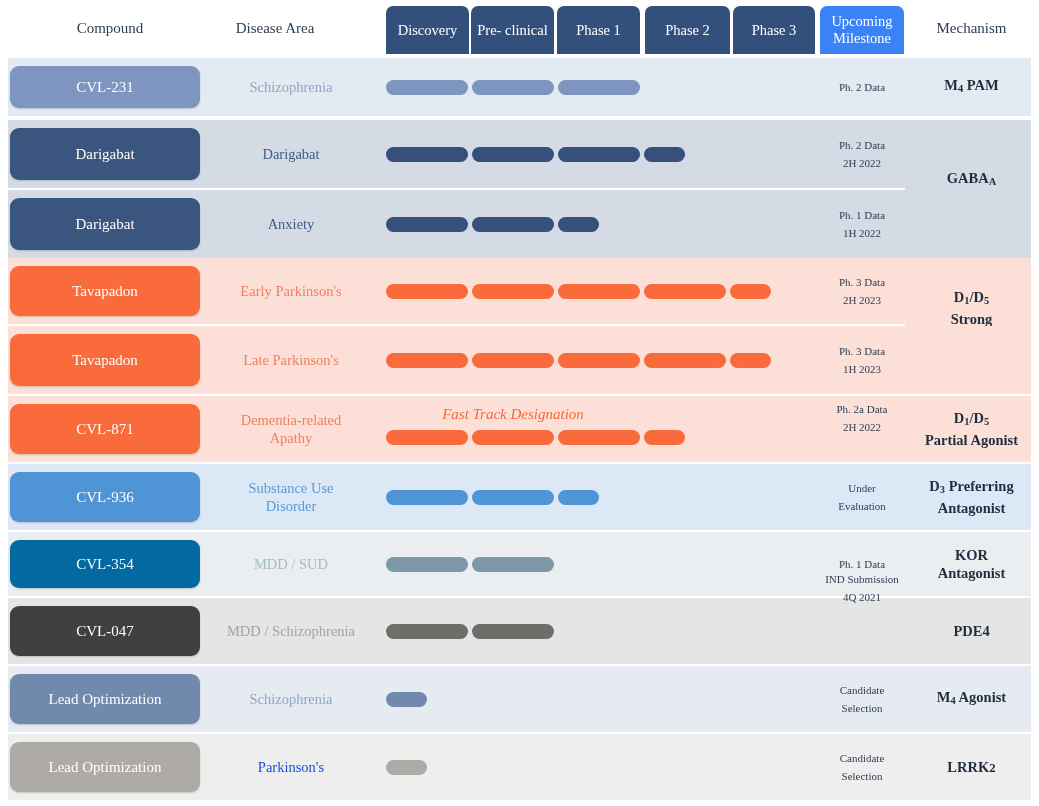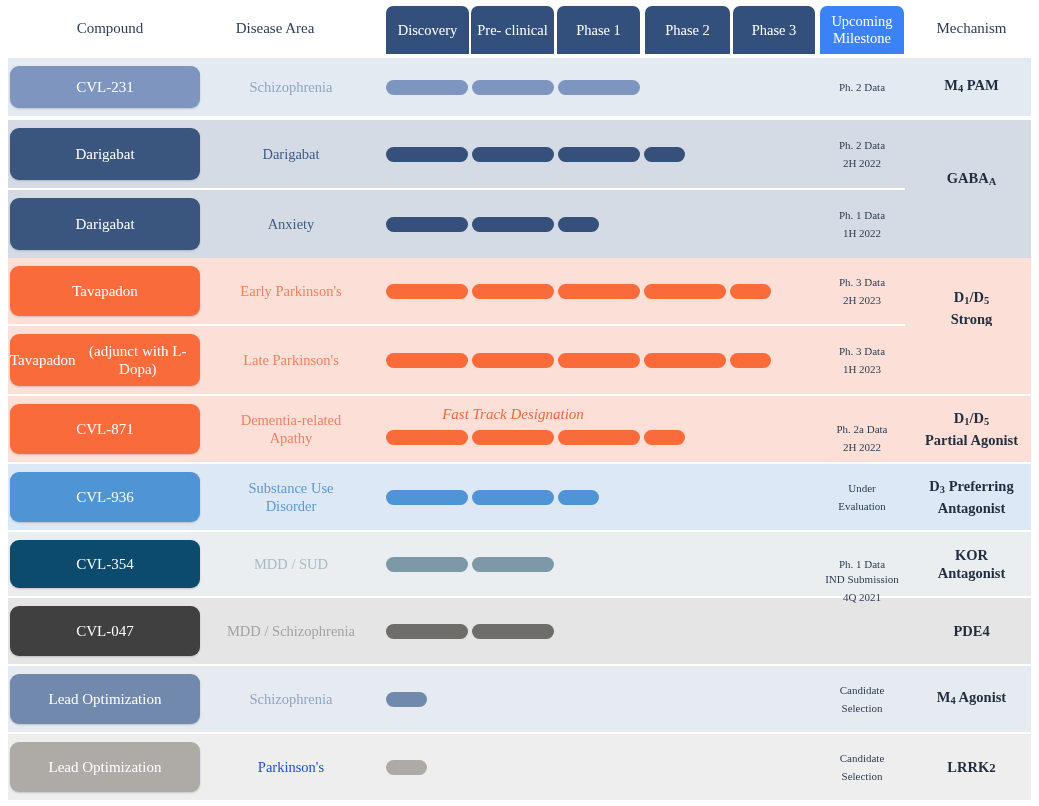--- a/index.html
+++ b/index.html
@@ -179,21 +179,20 @@
         <div>Ph. 3 Data<br>2H 2023</div>
       </div>
       <div style="position: absolute; left: 905px; width: 126px; top: 324px; height: 2px; background: rgb(252, 224, 215);"></div>
       <div class="cell-mechanism" style="top: 258px; height: 136px;">
         <div>D<span class="sub">1</span>/D<span class="sub">5</span><br>Strong<br>Partial<br>Agonist</div>
       </div>
       <div class="row-band" style="top: 326px; height: 68px; background: rgb(252, 224, 215);"></div>
       <div class="cell-pill" style="top: 334px; height: 52px; background: rgb(250, 107, 60);">
         <span>Tavapadon</span>
         <br>
-        <span>(adjunct with L-Dopa)</span>
       </div>
       <div class="cell-disease" style="top: 326px; height: 68px; color: rgb(240, 128, 96);">
         <div>Late Parkinson's</div>
       </div>
       <div class="bar" style="left: 386px; width: 82px; top: 352.5px; background: rgb(250, 107, 60);"></div>
       <div class="bar" style="left: 472px; width: 82px; top: 352.5px; background: rgb(250, 107, 60);"></div>
       <div class="bar" style="left: 558px; width: 82px; top: 352.5px; background: rgb(250, 107, 60);"></div>
       <div class="bar" style="left: 644px; width: 82px; top: 352.5px; background: rgb(250, 107, 60);"></div>
       <div class="bar" style="left: 730px; width: 41px; top: 352.5px; background: rgb(250, 107, 60);"></div>
       <div class="cell-milestone" style="top: 326px; height: 68px;">
@@ -204,21 +203,21 @@
         <span>CVL-871</span>
       </div>
       <div class="cell-disease" style="top: 396px; height: 66px; color: rgb(240, 128, 96);">
         <div>Dementia-related<br>Apathy</div>
       </div>
       <div class="fasttrack" style="left: 386px; width: 254px; top: 406px;">Fast Track Designation</div>
       <div class="bar" style="left: 386px; width: 82px; top: 429.5px; background: rgb(250, 107, 60);"></div>
       <div class="bar" style="left: 472px; width: 82px; top: 429.5px; background: rgb(250, 107, 60);"></div>
       <div class="bar" style="left: 558px; width: 82px; top: 429.5px; background: rgb(250, 107, 60);"></div>
       <div class="bar" style="left: 644px; width: 41px; top: 429.5px; background: rgb(250, 107, 60);"></div>
-      <div class="cell-milestone" style="top: 407px; height: 62px;">
+      <div class="cell-milestone" style="top: 387px; height: 62px;">
         <div>Ph. 2a Data<br>2H 2022</div>
       </div>
       <div class="cell-mechanism" style="top: 396px; height: 66px;">
         <div>D<span class="sub">1</span>/D<span class="sub">5</span><br>Partial Agonist</div>
       </div>
       <div class="row-band" style="top: 464px; height: 66px; background: rgb(220, 232, 245);"></div>
       <div class="cell-pill" style="top: 472px; height: 50px; background: rgb(79, 149, 214);">
         <span>CVL-936</span>
       </div>
       <div class="cell-disease" style="top: 464px; height: 66px; color: rgb(91, 154, 212);">
@@ -227,21 +226,21 @@
       <div class="bar" style="left: 386px; width: 82px; top: 489.5px; background: rgb(79, 149, 214);"></div>
       <div class="bar" style="left: 472px; width: 82px; top: 489.5px; background: rgb(79, 149, 214);"></div>
       <div class="bar" style="left: 558px; width: 41px; top: 489.5px; background: rgb(79, 149, 214);"></div>
       <div class="cell-milestone" style="top: 464px; height: 66px;">
         <div>Under<br>Evaluation</div>
       </div>
       <div class="cell-mechanism" style="top: 464px; height: 66px;">
         <div>D<span class="sub">3</span> Preferring<br>Antagonist</div>
       </div>
       <div class="row-band" style="top: 532px; height: 64px; background: rgb(234, 238, 240);"></div>
-      <div class="cell-pill" style="top: 540px; height: 48px; background: #0c4a6e;">
+      <div class="cell-pill" style="top: 540px; height: 48px; background: #0369a1;">
         <span>CVL-354</span>
       </div>
       <div class="cell-disease" style="top: 532px; height: 64px; color: rgb(168, 188, 198);">
         <div>MDD / SUD</div>
       </div>
       <div class="bar" style="left: 386px; width: 82px; top: 556.5px; background: rgb(125, 153, 168);"></div>
       <div class="bar" style="left: 472px; width: 82px; top: 556.5px; background: rgb(125, 153, 168);"></div>
       <div class="cell-milestone" style="top: 532px; height: 64px;">
         <div>Ph. 1 Data</div>
       </div>

